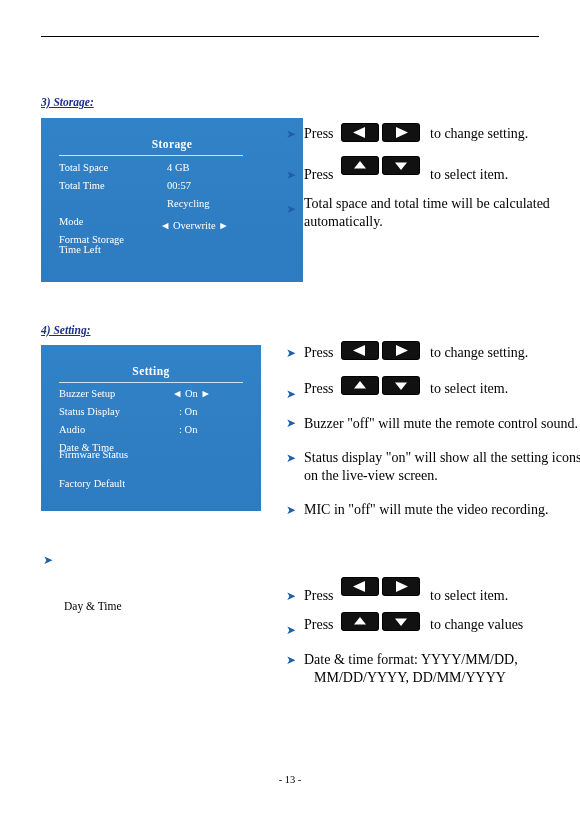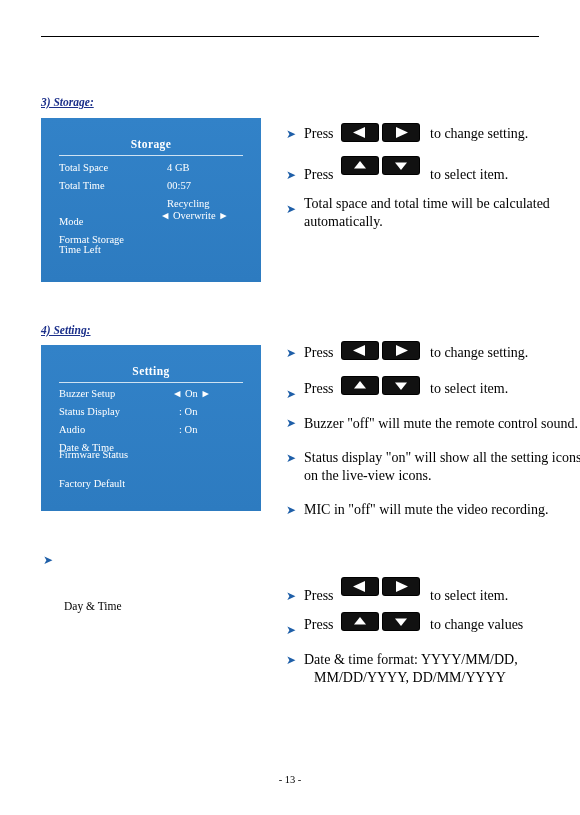--- a/index.html
+++ b/index.html
@@ -119,35 +119,35 @@
 </style>
 </head>
 <body>
 
 <div class="page">
 
   <div class="top-rule"></div>
 
   <div class="section-title" style="left:41px; top:96px;">3) Storage:</div>
 
-  <div class="panel" style="left:41px; top:118px; width:220px; height:164px;">
+  <div class="panel" style="left:41px; top:118px; width:262px; height:164px;">
     <div class="panel-title" style="top:20px;">Storage</div>
     <div class="panel-underline" style="left:18px; top:37px; width:184px;"></div>
 
     <div class="panel-row" style="left:18px; top:44px;">Total Space</div>
     <div class="panel-val" style="left:126px; top:44px;">4 GB</div>
 
     <div class="panel-row" style="left:18px; top:62px;">Total Time</div>
     <div class="panel-val" style="left:126px; top:62px;text-align:center;">00:57</div>
 
     <div class="panel-row" style="left:18px; top:80px;margin-top:46px;">Time Left</div>
     <div class="panel-val" style="left:126px; top:80px;">Recycling</div>
 
     <div class="panel-row" style="left:18px; top:98px;">Mode</div>
-    <div class="panel-val" style="left:119px; top:92px;">◄ Overwrite ►</div>
+    <div class="panel-val" style="left:119px; top:102px;">◄ Overwrite ►</div>
 
     <div class="panel-row" style="left:18px; top:116px;">Format Storage</div>
   </div>
 
   <div class="bullet" style="left:286px; top:128px;">➤</div>
   <div class="note" style="left:304px; top:126px;">Press</div>
   <div class="key" style="left:342px; top:124px;">
     <svg width="36" height="17" viewBox="0 0 36 17">
       <polygon points="23,3 23,14 11,8.5" fill="#ffffff"></polygon>
     </svg>
@@ -225,21 +225,21 @@
       <polygon points="12,5.5 24,5.5 18,13" fill="#ffffff"></polygon>
     </svg>
   </div>
   <div class="note" style="left:430px; top:381px;">to select item.</div>
 
   <div class="bullet" style="left:286px; top:417px;">➤</div>
   <div class="note" style="left:304px; top:416px;">Buzzer "off" will mute the remote control sound.</div>
 
   <div class="bullet" style="left:286px; top:452px;">➤</div>
   <div class="note" style="left:304px; top:450px;">Status display "on" will show all the setting icons</div>
-  <div class="note" style="left:304px; top:468px;">on the live-view icons.</div>
+  <div class="note" style="left:304px; top:468px;">on the live-view screen.</div>
 
   <div class="bullet" style="left:286px; top:504px;">➤</div>
   <div class="note" style="left:304px; top:502px;">MIC in "off" will mute the video recording.</div>
 
   <div class="bullet" style="left:43px; top:554px;">➤</div>
   <div class="note" style="left:64px; top:552px; font-size:11.5px;margin-top:48px;">Day &amp; Time</div>
 
 
   <div class="bullet" style="left:286px; top:590px;">➤</div>
   <div class="note" style="left:304px; top:588px;">Press</div>

